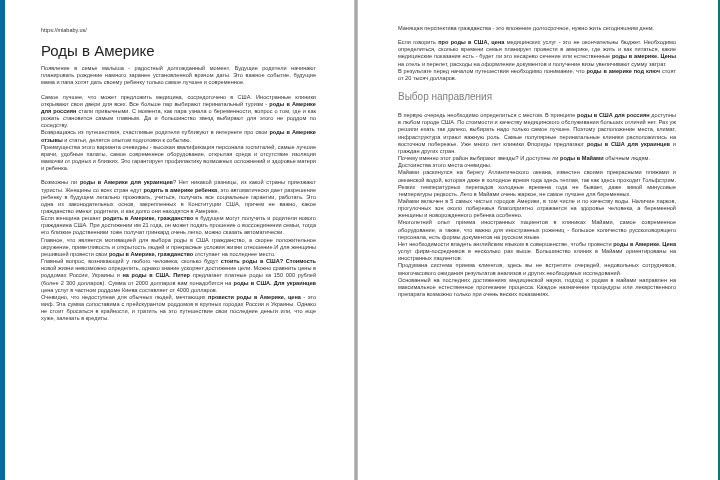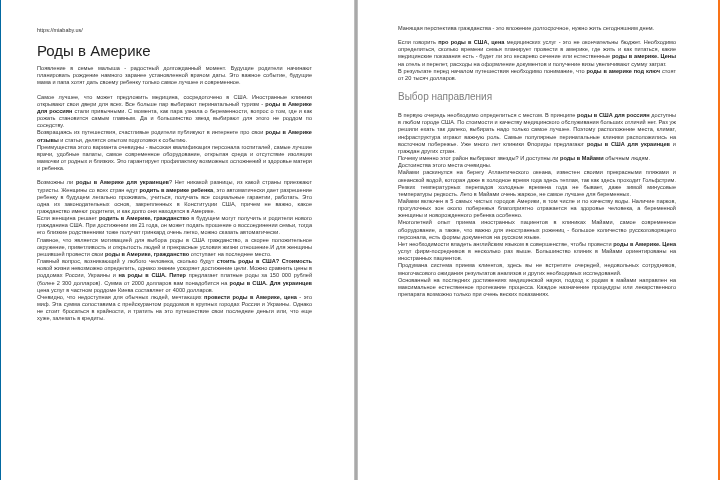--- a/index.html
+++ b/index.html
@@ -20,26 +20,26 @@
     position: absolute;
     top: 0;
     height: 480px;
     background: #ffffff;
     box-sizing: border-box;
     overflow: hidden;
   }
   .page-left {
     left: 0;
     width: 354px;
-    border-left: 1px solid #0369a1;
+    border-left: 5px solid #0369a1;
   }
   .page-right {
     left: 358px;
     width: 362px;
-    border-right: 2px solid #f97316;
+    border-right: 2px solid #0f766e;
   }
   .gutter {
     position: absolute;
     left: 354px;
     top: 0;
     width: 4px;
     height: 480px;
     background: linear-gradient(to right, #c9c9c9, #9e9e9e, #c9c9c9);
   }
   .content {

